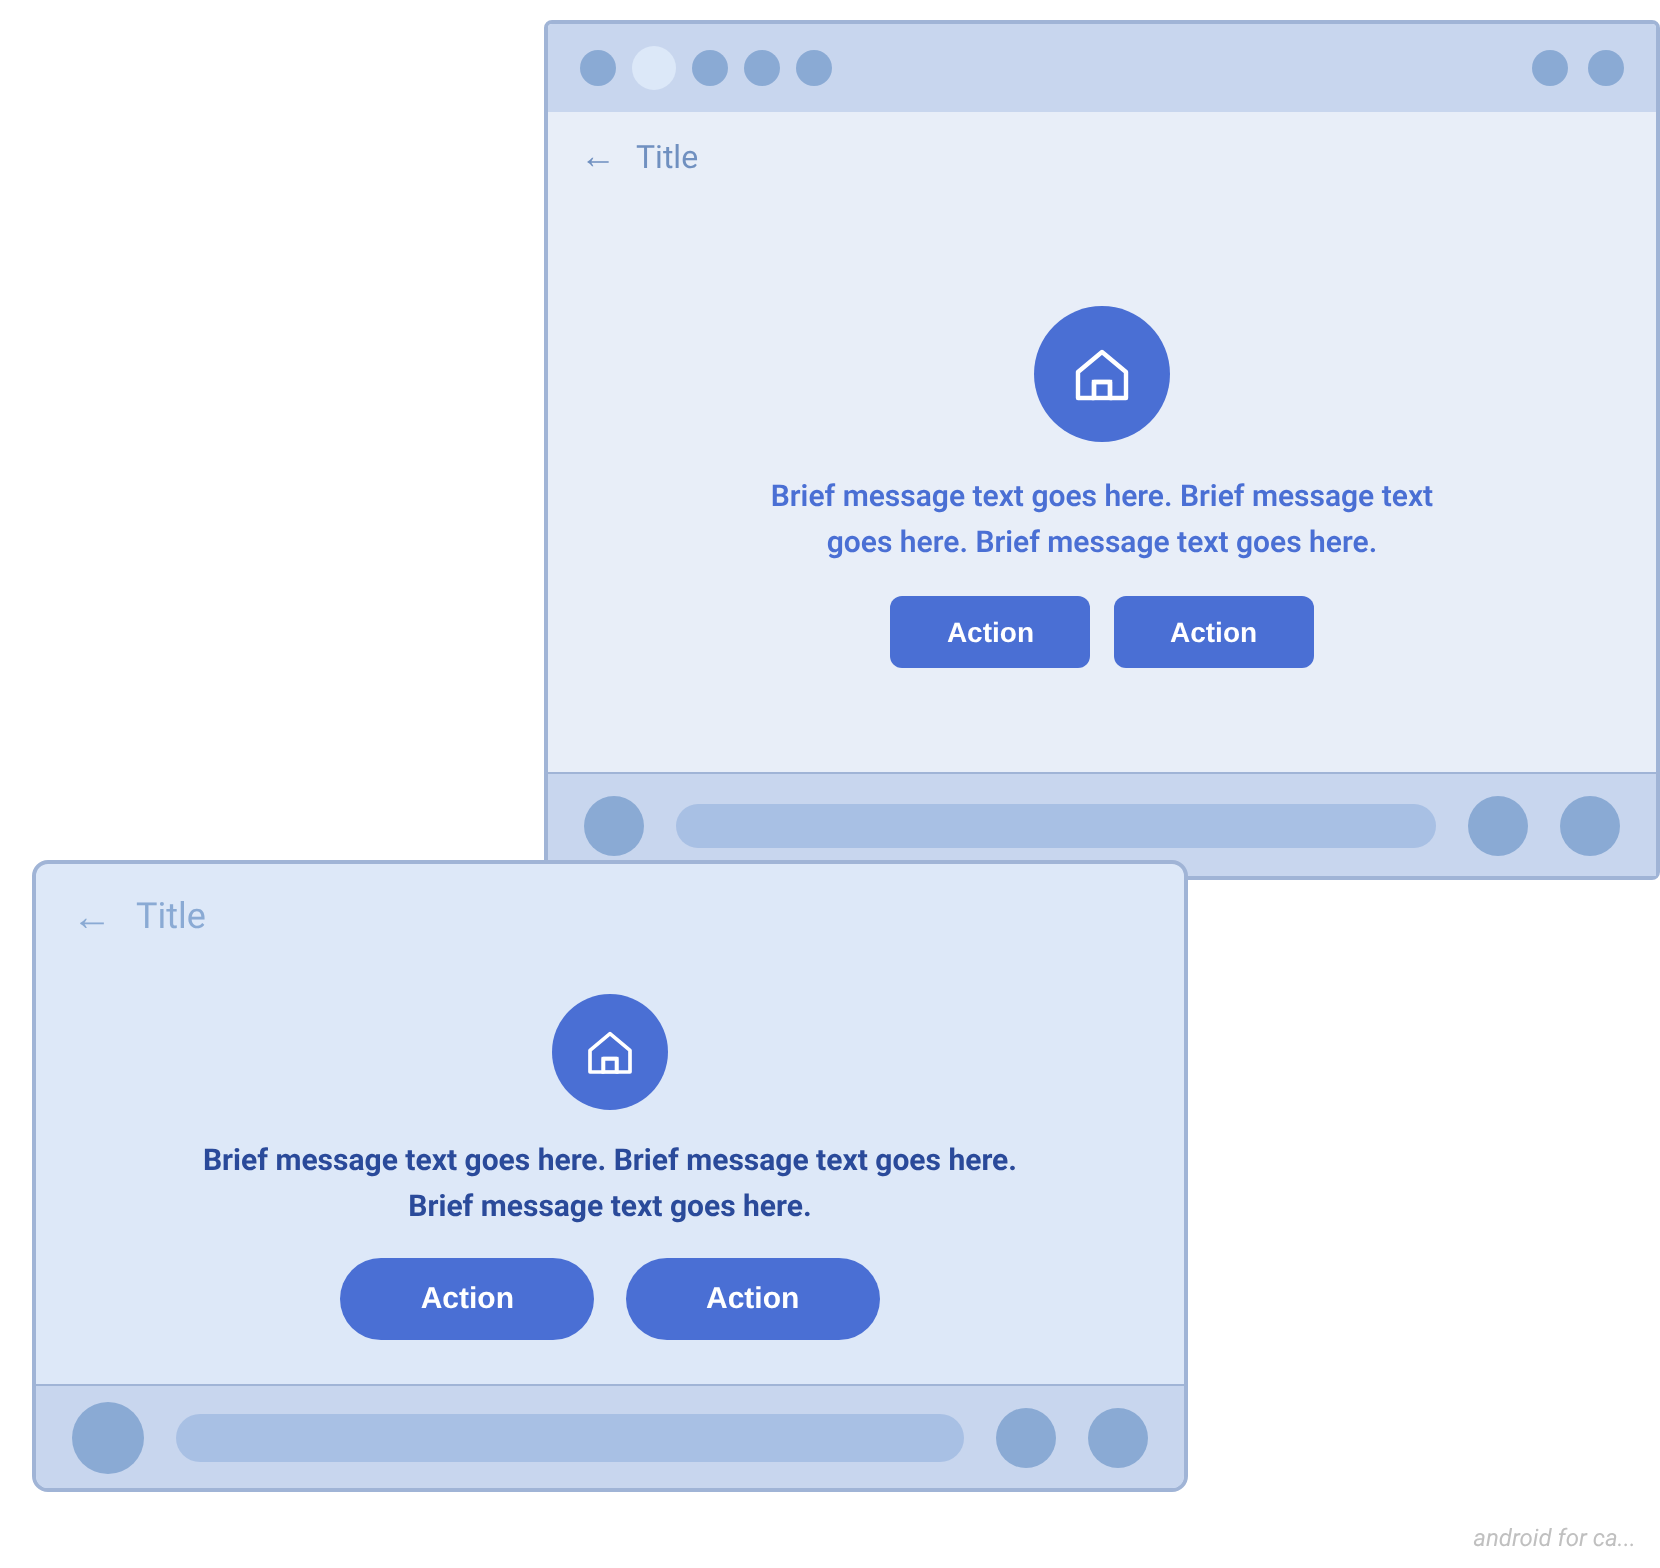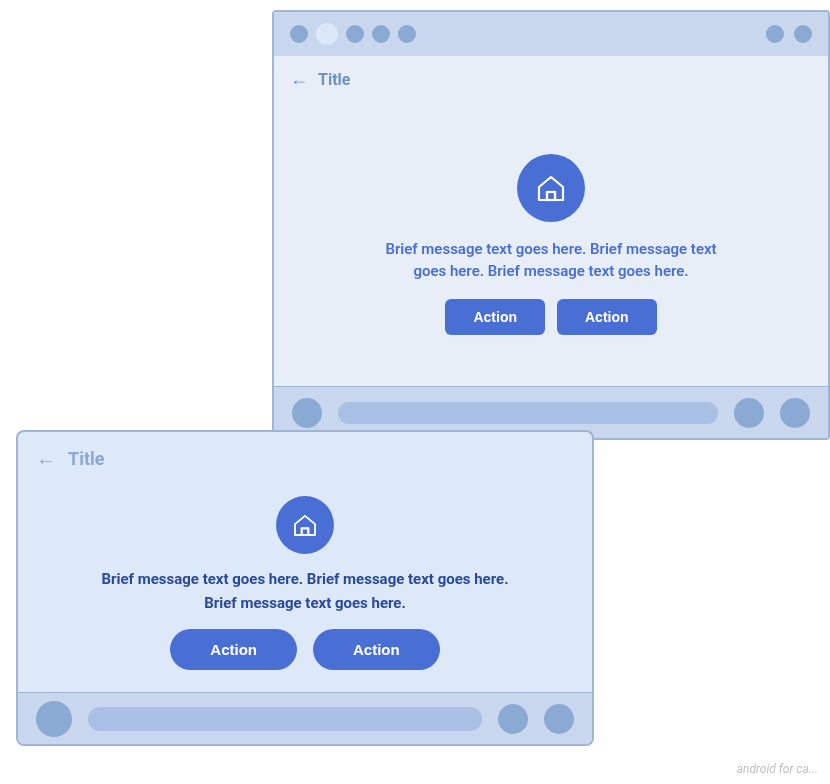--- a/index.html
+++ b/index.html
@@ -65,21 +65,21 @@
 
     .back-arrow {
       color: #7090c0;
       font-size: 18px;
       cursor: pointer;
     }
 
     .app-bar-title {
       color: #7090c0;
       font-size: 16px;
-      font-weight: 700;
+      font-weight: 400;
     }
 
     .screen-back .content-area {
       flex: 1;
       display: flex;
       flex-direction: column;
       align-items: center;
       justify-content: center;
       padding: 20px;
       gap: 16px;

